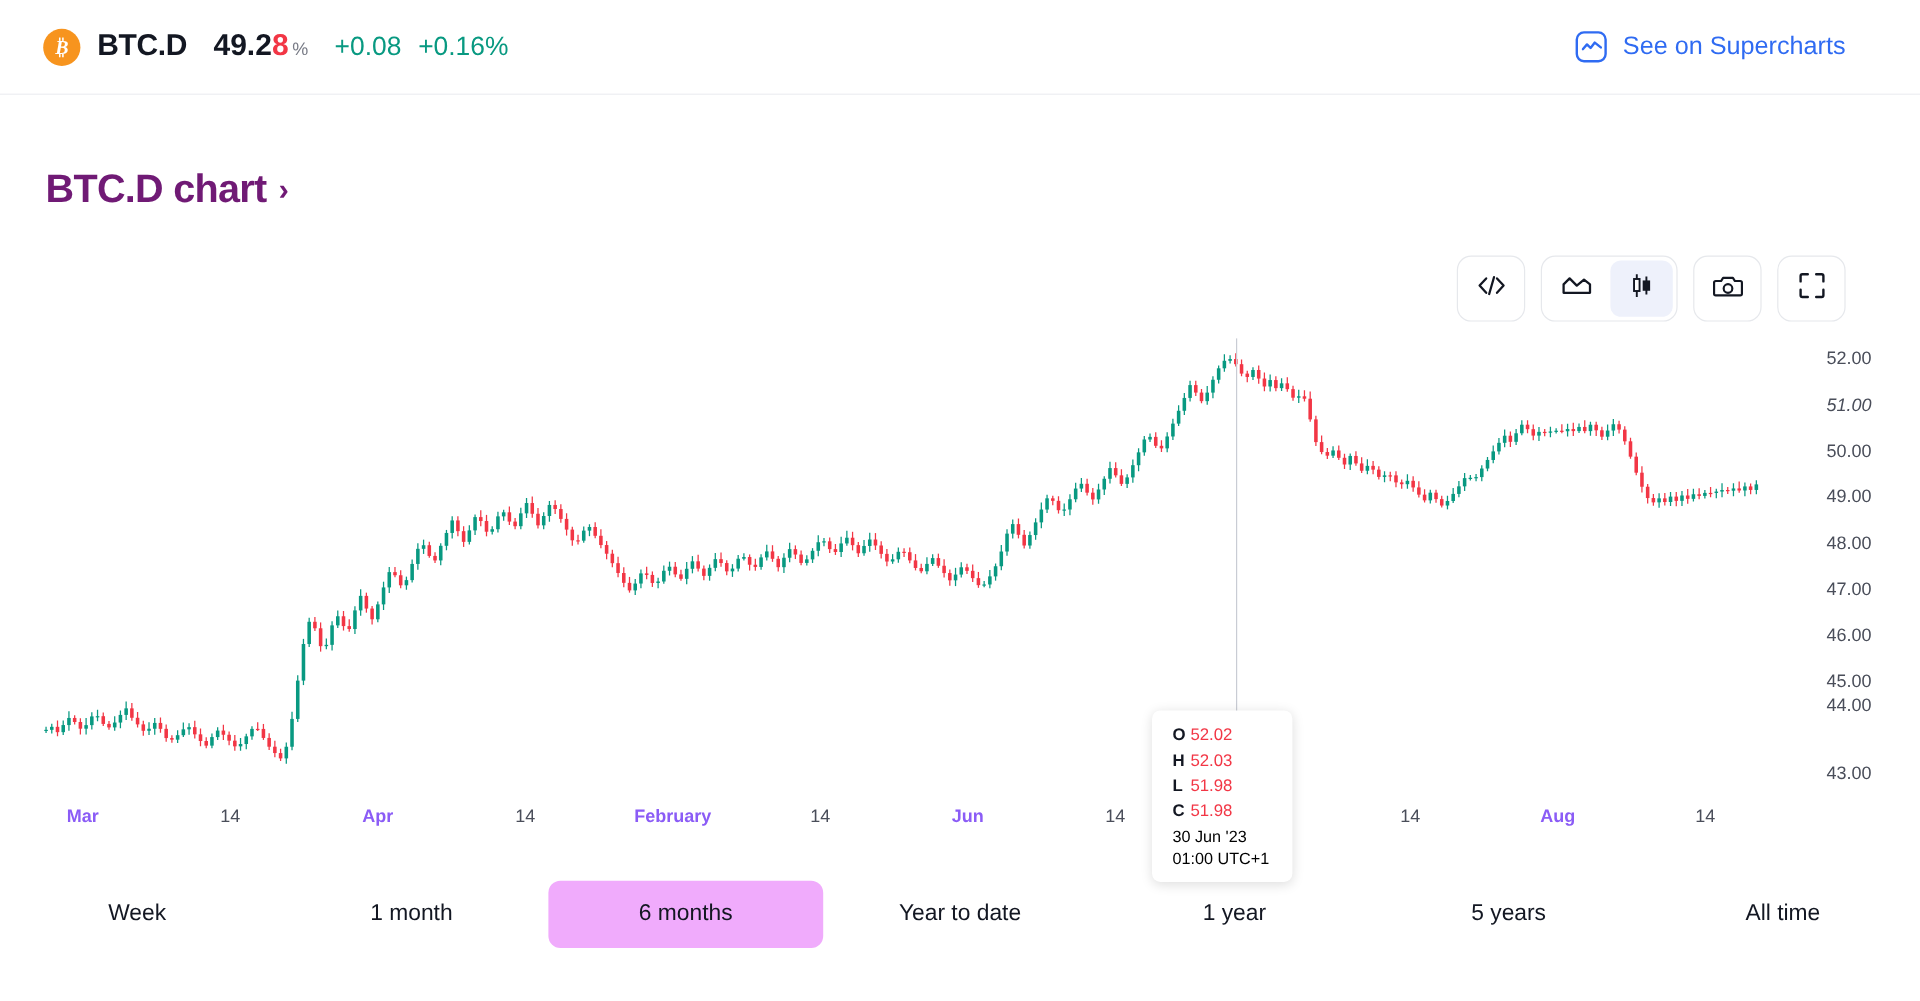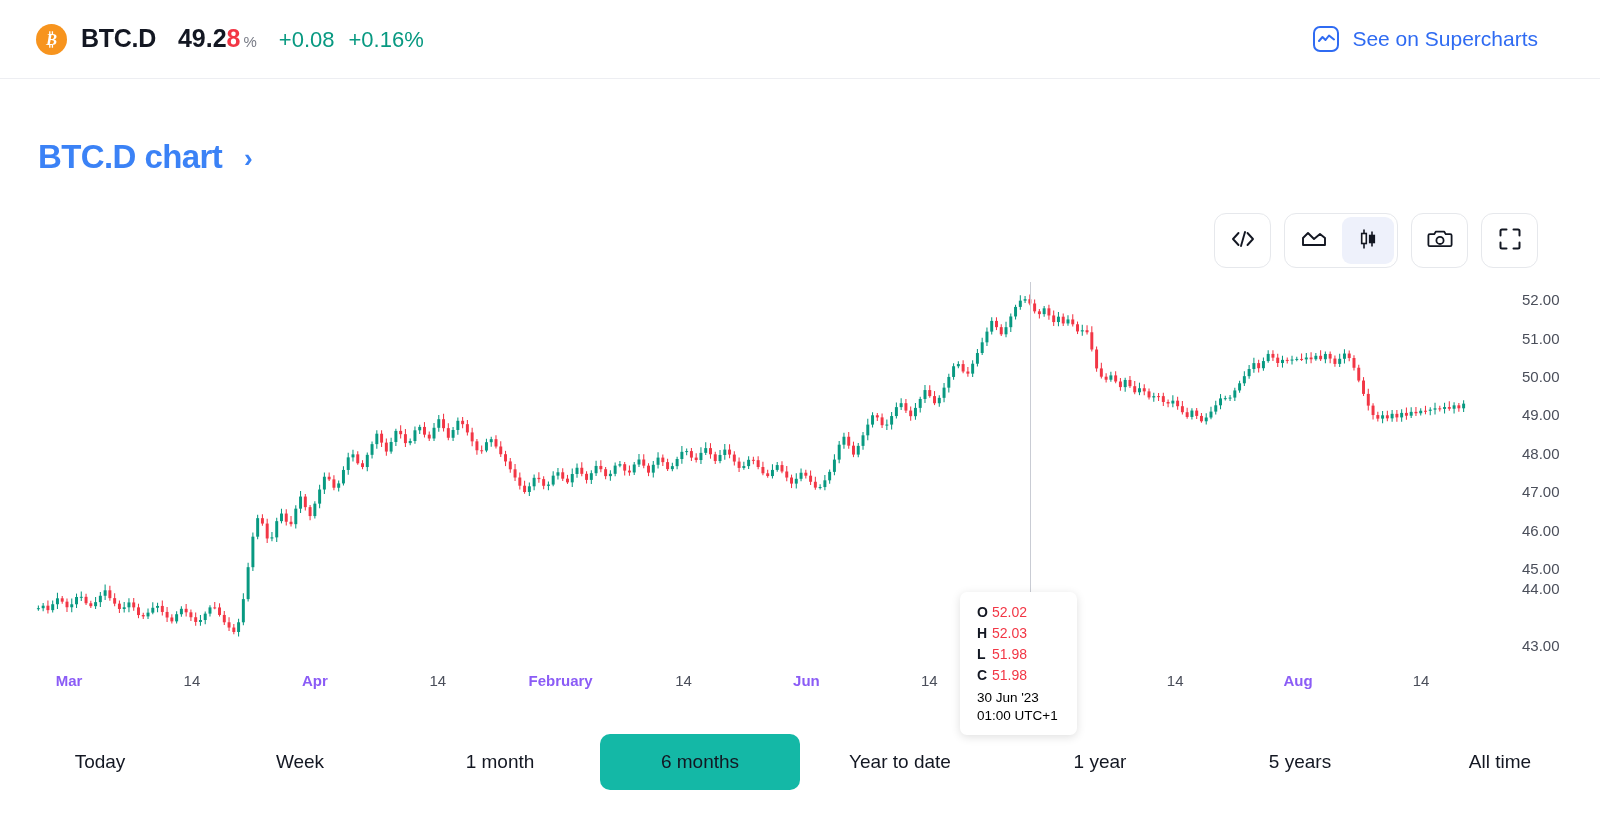--- a/index.html
+++ b/index.html
@@ -57,22 +57,22 @@
   .sc-icon {
     width: 26px; height: 26px; border: 2px solid #2f6bf2; border-radius: 7px;
     display: flex; align-items: center; justify-content: center;
   }
   .sc-label { font-size: 21px; color: #2f6bf2; font-weight: 400; }
 
   
   .page-title {
     position: absolute; left: 38px; top: 138px;
     font-size: 33px; font-weight: 800; letter-spacing: -0.6px;
-    color: #3b82f6;
-    display: flex; align-items: center; gap: 18px;
+    color: #701a75;
+    display: flex; align-items: center; gap: 6px;
     cursor: pointer;
   }
   .page-title .chev {
     font-size: 26px; font-weight: 700; margin-left: 4px; line-height: 1;
     position: relative; top: 1px;
   }
 
   
   .toolbar {
     position: absolute; right: 62px; top: 213px;
@@ -159,21 +159,21 @@
     width: 1600px; height: 56px;
     display: flex; align-items: stretch;
   }
   .range-tab {
     flex: 1 1 0;
     display: flex; align-items: center; justify-content: center;
     font-size: 19px; color: #131722;
     cursor: pointer;
     border-radius: 10px;
   }
-  .range-tab.active { background: #14b8a6; }
+  .range-tab.active { background: #f0abfc; }
 </style>
 </head>
 <body>
 
 <div class="header">
   <div class="ticker-group">
     <span class="btc-icon">
       <svg width="21" height="21" viewBox="0 0 24 24" aria-hidden="true">
         <text x="12" y="18" font-family="Liberation Serif, serif" font-size="19" font-weight="bold" font-style="italic" fill="#ffffff" text-anchor="middle">B</text>
         <rect x="9.3" y="2.6" width="1.5" height="3.2" fill="#ffffff"></rect>
@@ -886,21 +886,21 @@
       <span class="ohlc-val">51.98</span>
     </div>
     <div class="ohlc-date">
       <div>30 Jun '23</div>
       <div>01:00 UTC+1</div>
     </div>
   </div>
 
   <div class="price-axis" id="price-axis">
       <div class="price-tick" style="top: 17.269px;">52.00</div>
-      <div class="price-tick" style="top: 55.6447px;">51.00</div>
+      <div class="price-tick" style="top: 55.6447px; font-style: italic;">51.00</div>
       <div class="price-tick" style="top: 94.0203px;">50.00</div>
       <div class="price-tick" style="top: 132.396px;">49.00</div>
       <div class="price-tick" style="top: 170.772px;">48.00</div>
       <div class="price-tick" style="top: 209.147px;">47.00</div>
       <div class="price-tick" style="top: 247.523px;">46.00</div>
       <div class="price-tick" style="top: 285.898px;">45.00</div>
       <div class="price-tick" style="top: 306px;">44.00</div>
       <div class="price-tick" style="top: 362.65px;">43.00</div>
     </div>
 
@@ -915,23 +915,20 @@
       <div class="time-tick" style="left: 929.364px;">14</div>
       <div class="time-tick major" style="left: 1052.27px;">Jul</div>
       <div class="time-tick" style="left: 1175.18px;">14</div>
       <div class="time-tick major" style="left: 1298.09px;">Aug</div>
       <div class="time-tick" style="left: 1421px;">14</div>
     </div>
 </div>
 
 <div class="range-tabs" id="range-tabs">
     <div class="range-tab">
-      <span>Today</span>
-    </div>
-    <div class="range-tab">
       <span>Week</span>
     </div>
     <div class="range-tab">
       <span>1 month</span>
     </div>
     <div class="range-tab active">
       <span>6 months</span>
     </div>
     <div class="range-tab">
       <span>Year to date</span>

